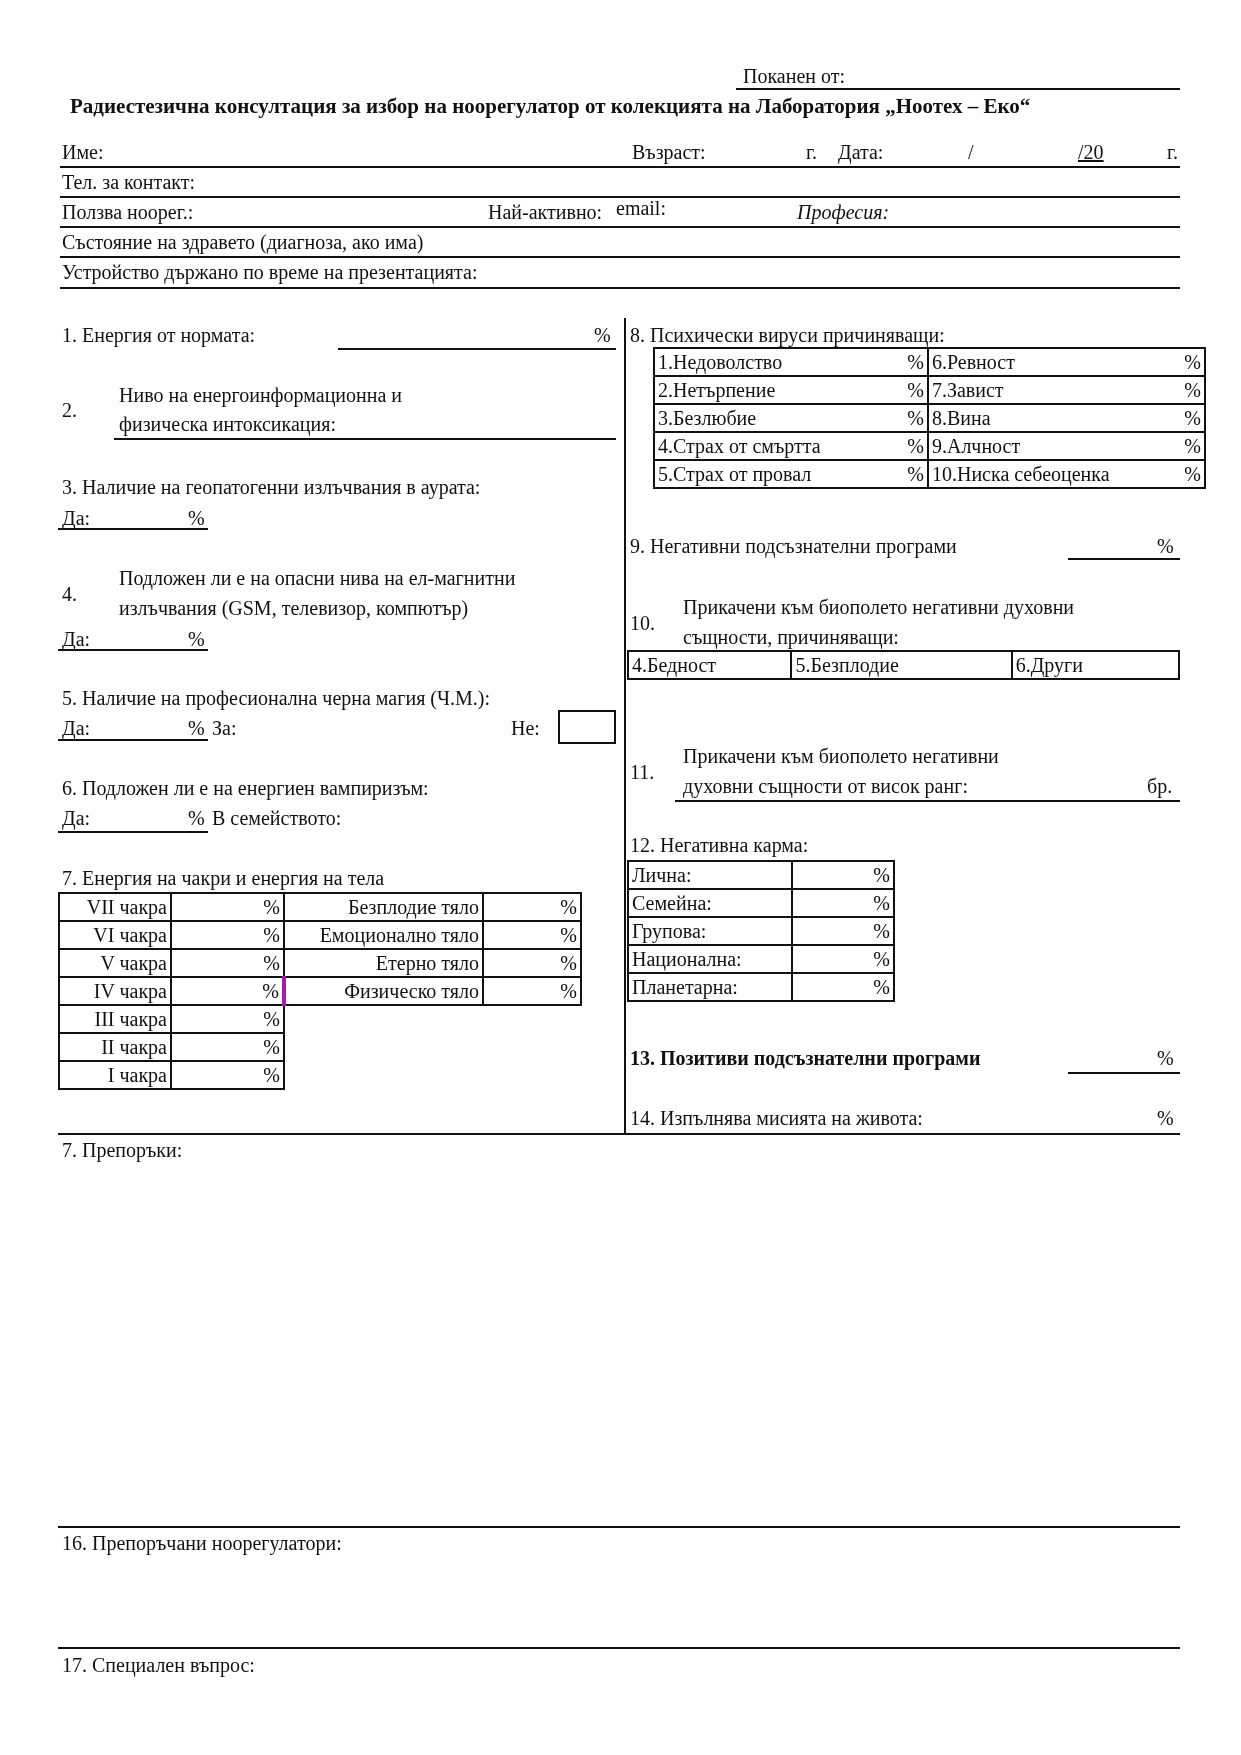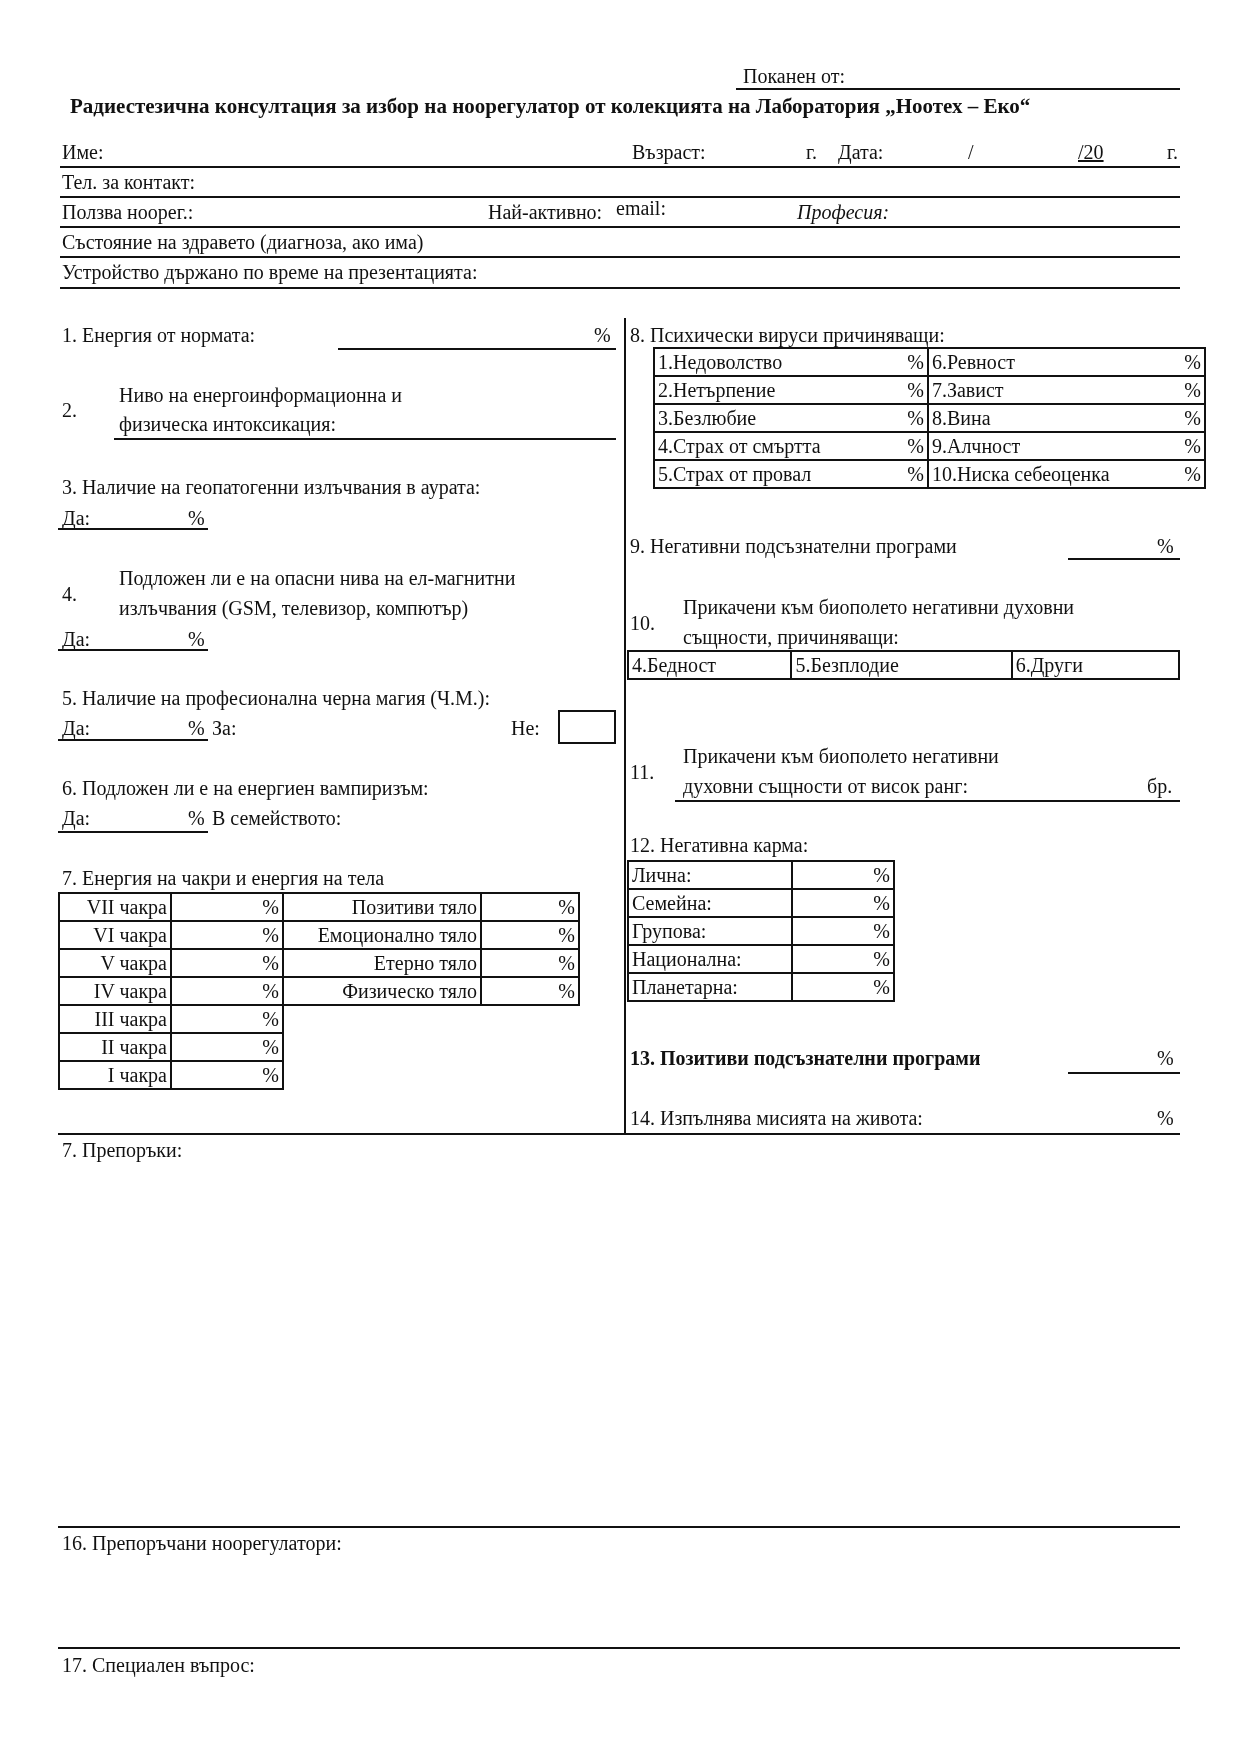--- a/index.html
+++ b/index.html
@@ -82,39 +82,39 @@
 <span class="abs" style="left:212px;top:808px;">В семейството:</span>
 <div class="hl" style="left:58px;top:831px;width:150px;"></div>
 
 <span class="abs" style="left:62px;top:868px;">7. Енергия на чакри и енергия на тела</span>
 
 <table class="grid" style="left:58px;top:892px;">
   <tbody id="chakra-body">
       <tr>
         <td class="r" style="width:104px">VII чакра</td>
         <td class="r" style="width:104px">%</td>
-        <td class="r" style="width:190px;border-left:2px solid #111">Позитиви тяло</td>
+        <td class="r" style="width:190px;border-left:2px solid #111">Безплодие тяло</td>
         <td class="r" style="width:90px">%</td>
       </tr>
       <tr>
         <td class="r" style="width:104px">VI чакра</td>
         <td class="r" style="width:104px">%</td>
         <td class="r" style="width:190px;border-left:2px solid #111">Емоционално тяло</td>
         <td class="r" style="width:90px">%</td>
       </tr>
       <tr>
         <td class="r" style="width:104px">V чакра</td>
         <td class="r" style="width:104px">%</td>
         <td class="r" style="width:190px;border-left:2px solid #111">Етерно тяло</td>
         <td class="r" style="width:90px">%</td>
       </tr>
       <tr>
         <td class="r" style="width:104px">IV чакра</td>
         <td class="r" style="width:104px">%</td>
-        <td class="r" style="width:190px;border-left:2px solid #a21caf">Физическо тяло</td>
+        <td class="r" style="width:190px;border-left:4px solid #a21caf">Физическо тяло</td>
         <td class="r" style="width:90px">%</td>
       </tr>
       <tr>
         <td class="r" style="width:104px">III чакра</td>
         <td class="r" style="width:104px">%</td>
         <td style="border:none;border-left:2px solid #111"></td>
         <td style="border:none"></td>
       </tr>
       <tr>
         <td class="r" style="width:104px">II чакра</td>

